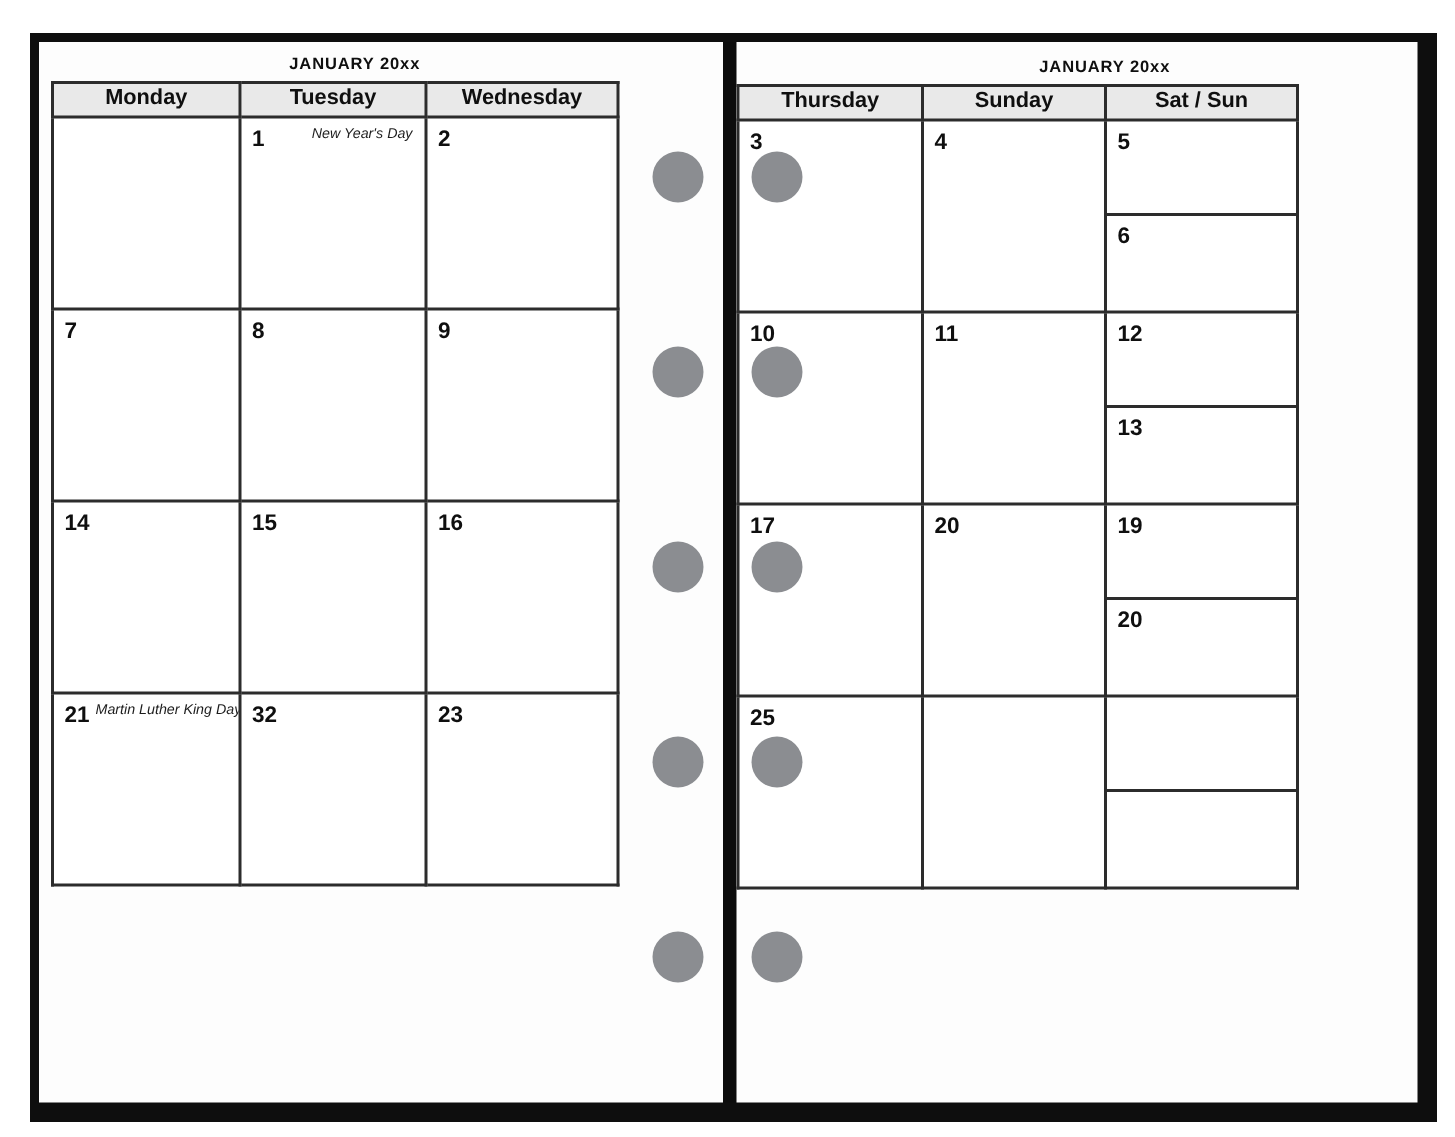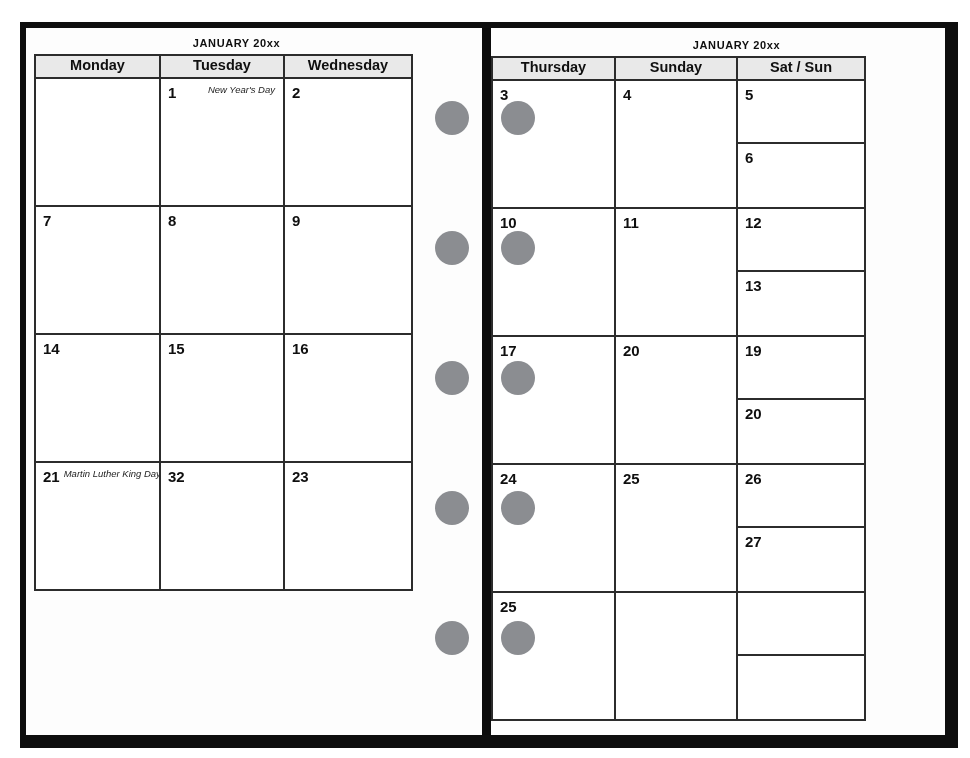--- a/index.html
+++ b/index.html
@@ -243,44 +243,20 @@
             <div class="subcell sun">
                 <div class="cell-top">
                   <span class="daynum">20</span>
                 </div>
               </div>
           </td>
         </tr>
         <tr>
           <td>
               <div class="cell-top">
-                <span class="daynum">24</span>
-              </div>
-            </td>
-          <td>
-              <div class="cell-top">
-                <span class="daynum">25</span>
-              </div>
-            </td>
-          <td class="satsun-td">
-            <div class="subcell sat">
-                <div class="cell-top">
-                  <span class="daynum">26</span>
-                </div>
-              </div>
-            <div class="subcell sun">
-                <div class="cell-top">
-                  <span class="daynum">27</span>
-                </div>
-              </div>
-          </td>
-        </tr>
-        <tr>
-          <td>
-              <div class="cell-top">
                 <span class="daynum">25</span>
               </div>
             </td>
           <td>
               <div class="cell-top">
                 <span class="daynum"></span>
               </div>
             </td>
           <td class="satsun-td">
             <div class="subcell sat">

